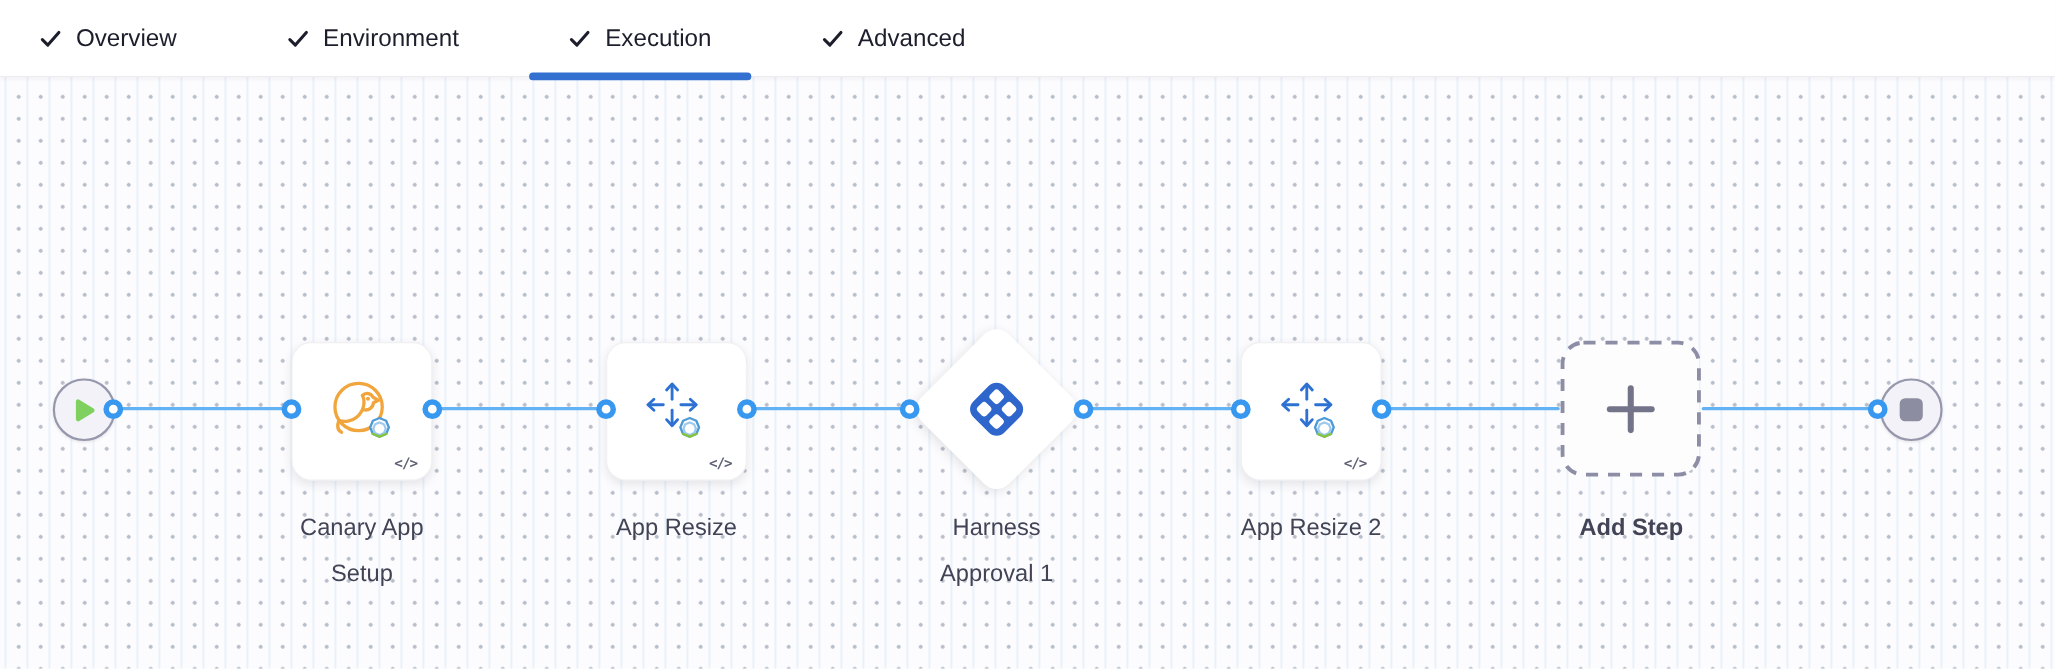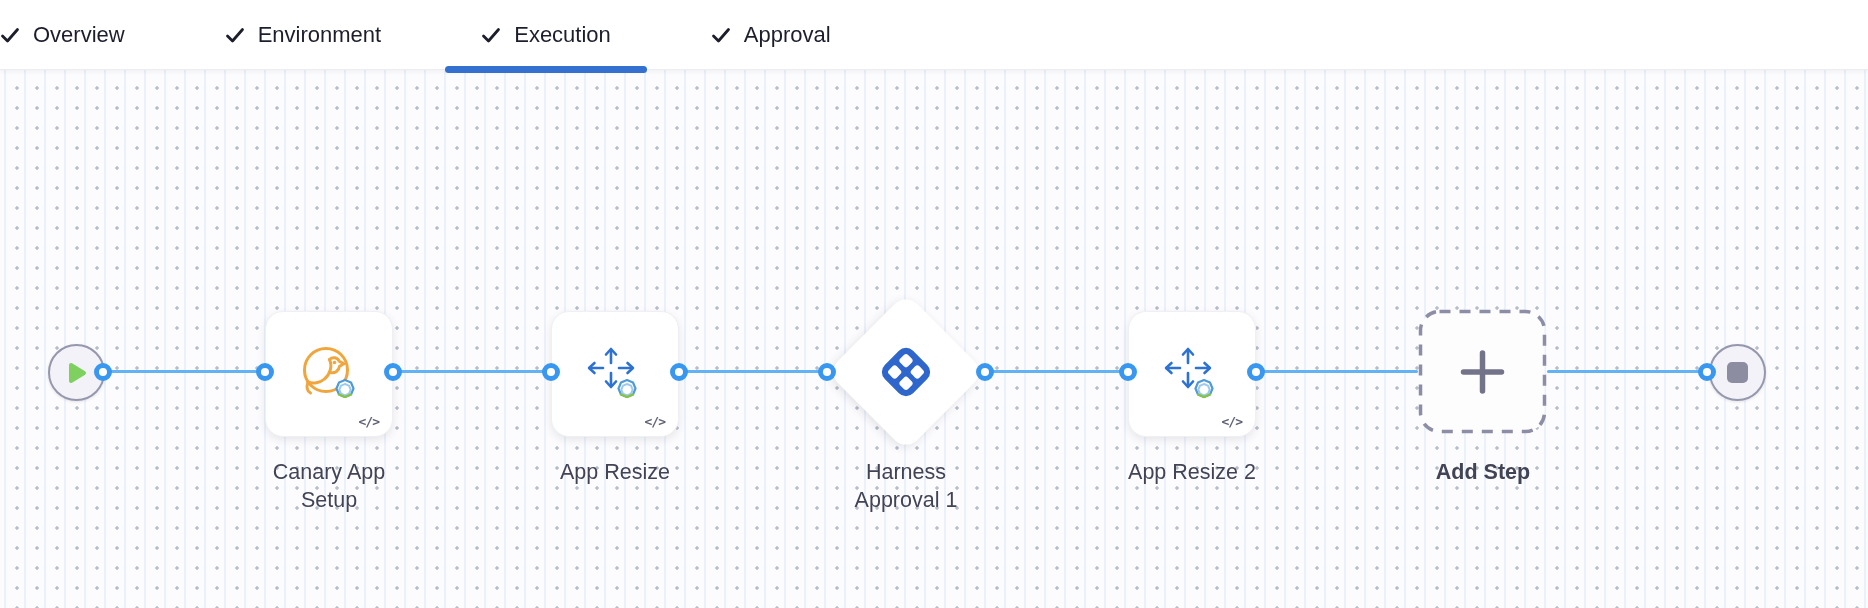--- a/index.html
+++ b/index.html
@@ -4,21 +4,21 @@
 <style>
   * { margin:0; padding:0; box-sizing:border-box; }
   html,body { width:1868px; height:608px; overflow:hidden; background:#fff;
               font-family:"Liberation Sans", sans-serif; }
   .screen { position:relative; width:1868px; height:608px; }
 
   
   .tabbar {
     position:absolute; top:0; left:0; width:100%; height:70px; background:#ffffff;
     border-bottom:1px solid #ececf2; box-shadow:0 2px 4px rgba(30,30,50,0.05);
-    display:flex; align-items:flex-end; gap:100px; z-index:20;
+    display:flex; align-items:flex-end; padding-left:36px; gap:100px; z-index:20;
   }
   .tab { position:relative; display:flex; align-items:center; gap:13px; height:100%;
          font-size:22px; color:#1d1e2c; cursor:pointer; white-space:nowrap; }
   .tab .check { width:20px; height:20px; flex:0 0 auto; }
   .tab.active .tab-label { font-weight:normal; }
   .tab-underline {
     position:absolute; left:-36px; right:-36px; bottom:-4px; height:7px;
     background:#3370cf; border-radius:4px;
   }
 
@@ -71,21 +71,21 @@
   .harness-logo { position:absolute; left:874px; top:340px; width:64px; height:64px; z-index:4; }
 
   
   .add-step { position:absolute; left:1418px; top:309px; width:129px; height:125px;
               z-index:3; cursor:pointer; }
   .add-step svg { position:absolute; left:0; top:0; }
 
   
   .step-label {
     position:absolute; top:458px; width:150px; text-align:center;
-    font-size:21.5px; line-height:28px; color:#424456; z-index:3;
+    font-size:21.5px; line-height:42px; color:#424456; z-index:3;
   }
 </style>
 </head>
 <body>
 
 <div class="screen">
 
   <div class="tabbar">
 
     <div class="tab">
@@ -108,21 +108,21 @@
         <polyline points="2.5,11 7.5,16 17.5,4.5" fill="none" stroke="#1d1e2c" stroke-width="2.8" stroke-linecap="round" stroke-linejoin="round"></polyline>
       </svg>
       <span class="tab-label">Execution</span>
       <span class="tab-underline"></span>
     </div>
 
     <div class="tab">
       <svg class="check" viewBox="0 0 20 20">
         <polyline points="2.5,11 7.5,16 17.5,4.5" fill="none" stroke="#1d1e2c" stroke-width="2.8" stroke-linecap="round" stroke-linejoin="round"></polyline>
       </svg>
-      <span class="tab-label">Approval</span>
+      <span class="tab-label">Advanced</span>
     </div>
   </div>
 
   <div class="canvas"></div>
 
   <div class="edge" style="left:103px;width:162px;"></div>
   <div class="edge" style="left:393px;width:158px;"></div>
   <div class="edge" style="left:679px;width:148px;"></div>
   <div class="edge" style="left:985px;width:143px;"></div>
   <div class="edge" style="left:1256px;width:162px;"></div>

